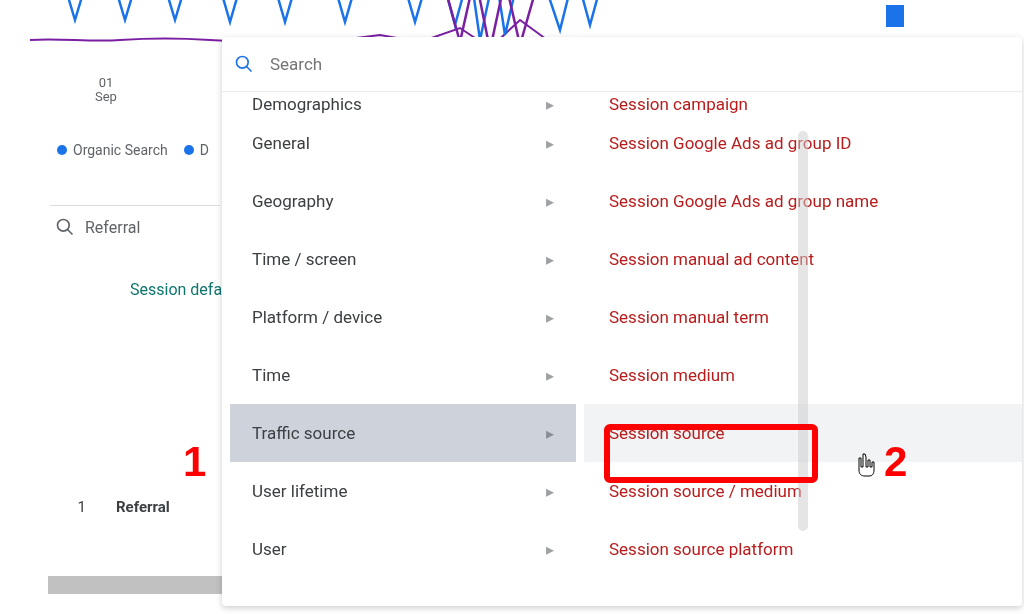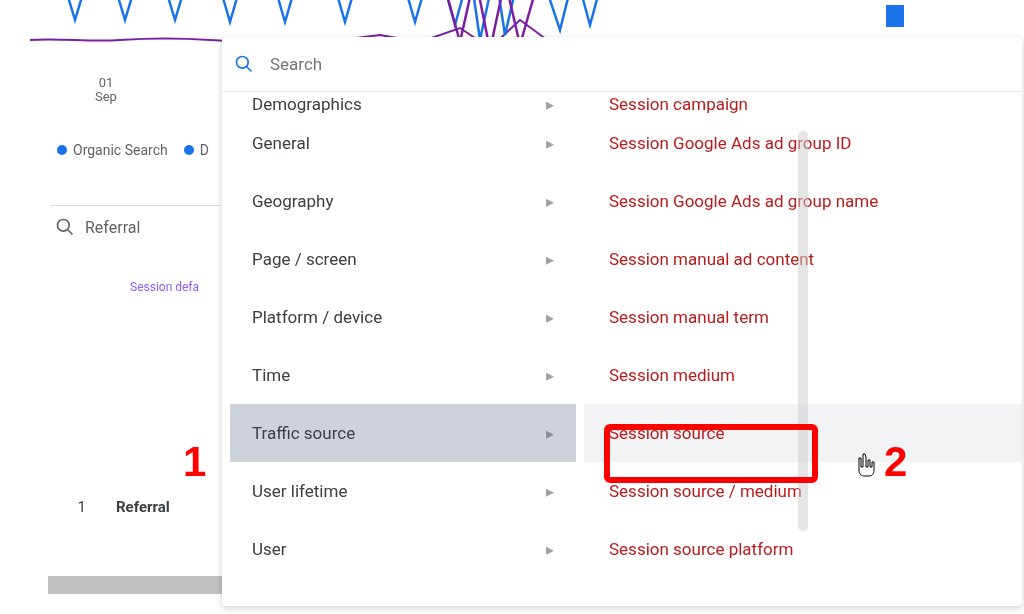--- a/index.html
+++ b/index.html
@@ -81,22 +81,22 @@
       display: flex;
       align-items: center;
       gap: 10px;
       font-size: 16px;
       color: #5f6368;
     }
     .session-def {
       position: absolute;
       top: 280px;
       left: 130px;
-      font-size: 12px;
-      color: #8b5cf6;
+      font-size: 16px;
+      color: #0f766e;
     }
     .annotation {
       position: absolute;
       font-size: 42px;
       font-weight: bold;
       color: #ff0000;
       font-family: Arial, sans-serif;
       pointer-events: none;
     }
     .ann1 { top: 438px; left: 183px; }
@@ -300,21 +300,21 @@
       </div>
       <div class="cat-item">
         <span>General</span>
         <span class="chevron">▸</span>
       </div>
       <div class="cat-item">
         <span>Geography</span>
         <span class="chevron">▸</span>
       </div>
       <div class="cat-item">
-        <span>Page / screen</span>
+        <span>Time / screen</span>
         <span class="chevron">▸</span>
       </div>
       <div class="cat-item">
         <span>Platform / device</span>
         <span class="chevron">▸</span>
       </div>
       <div class="cat-item">
         <span>Time</span>
         <span class="chevron">▸</span>
       </div>

